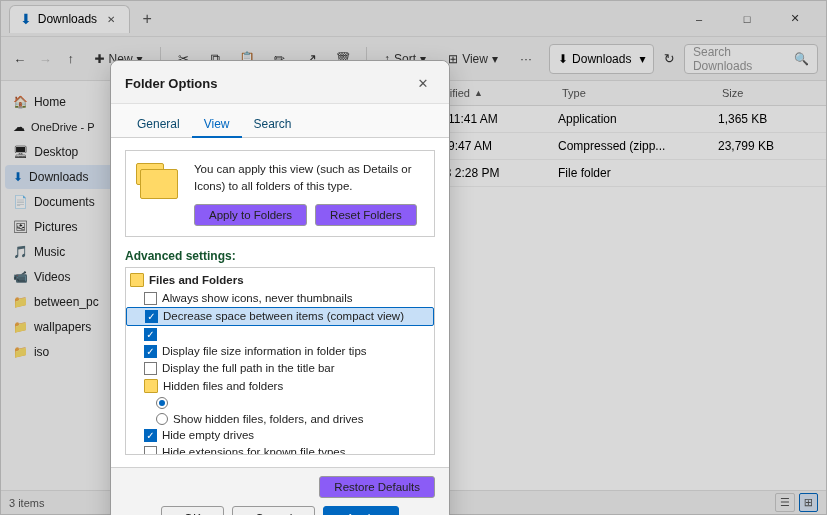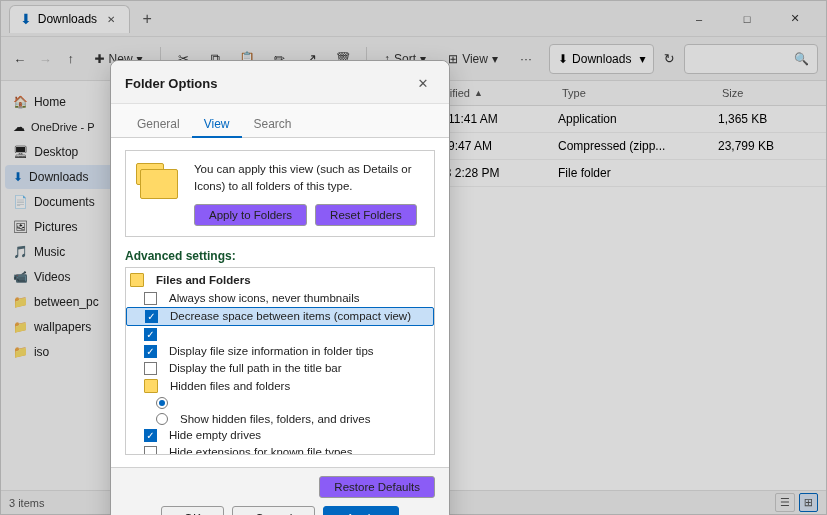--- a/index.html
+++ b/index.html
@@ -283,21 +283,21 @@
       display: flex;
       padding: 8px 14px 0;
       border-bottom: 1px solid #d0d0d0;
       background: #f9f9f9;
       gap: 0;
     }
     .dialog-tab {
       padding: 5px 12px;
       font-size: 12px;
       cursor: pointer;
-      color: #737373;
+      color: #0c4a6e;
       border-bottom: 2px solid transparent;
       margin-bottom: -1px;
     }
     .dialog-tab.active {
       border-bottom: 2px solid #0067c0;
       font-weight: 500;
       color: #0067c0;
     }
 
     
@@ -373,21 +373,21 @@
       border: 1px solid #ccc;
       height: 188px;
       overflow-y: auto;
       background: #fff;
       padding: 2px 0;
     }
     .settings-item {
       display: flex;
       align-items: center;
       padding: 2px 6px;
-      gap: 12px;
+      gap: 5px;
       font-size: 11.5px;
       color: #222;
       cursor: default;
     }
     .settings-item.folder-group {
       font-weight: 600;
       padding: 3px 4px;
     }
     .settings-item.indent-1 { padding-left: 18px; }
     .settings-item.indent-2 { padding-left: 30px; }
@@ -534,20 +534,21 @@
     </div>
     <div style="flex:1"></div>
     <div class="address-bar">
       <span>⬇</span>
       <span>Downloads</span>
       <span style="flex:1"></span>
       <span>▾</span>
     </div>
     <div class="nav-btn">↻</div>
     <div class="search-bar">
+      <span style="color:#999;">Search Downloads</span>
       <span style="margin-left:auto;color:#666;">🔍</span>
     </div>
   </div>
 
   <div class="content-area">
 
     <div class="sidebar">
       <div class="sidebar-item">
         <span>🏠</span>
         <span>Home</span>

